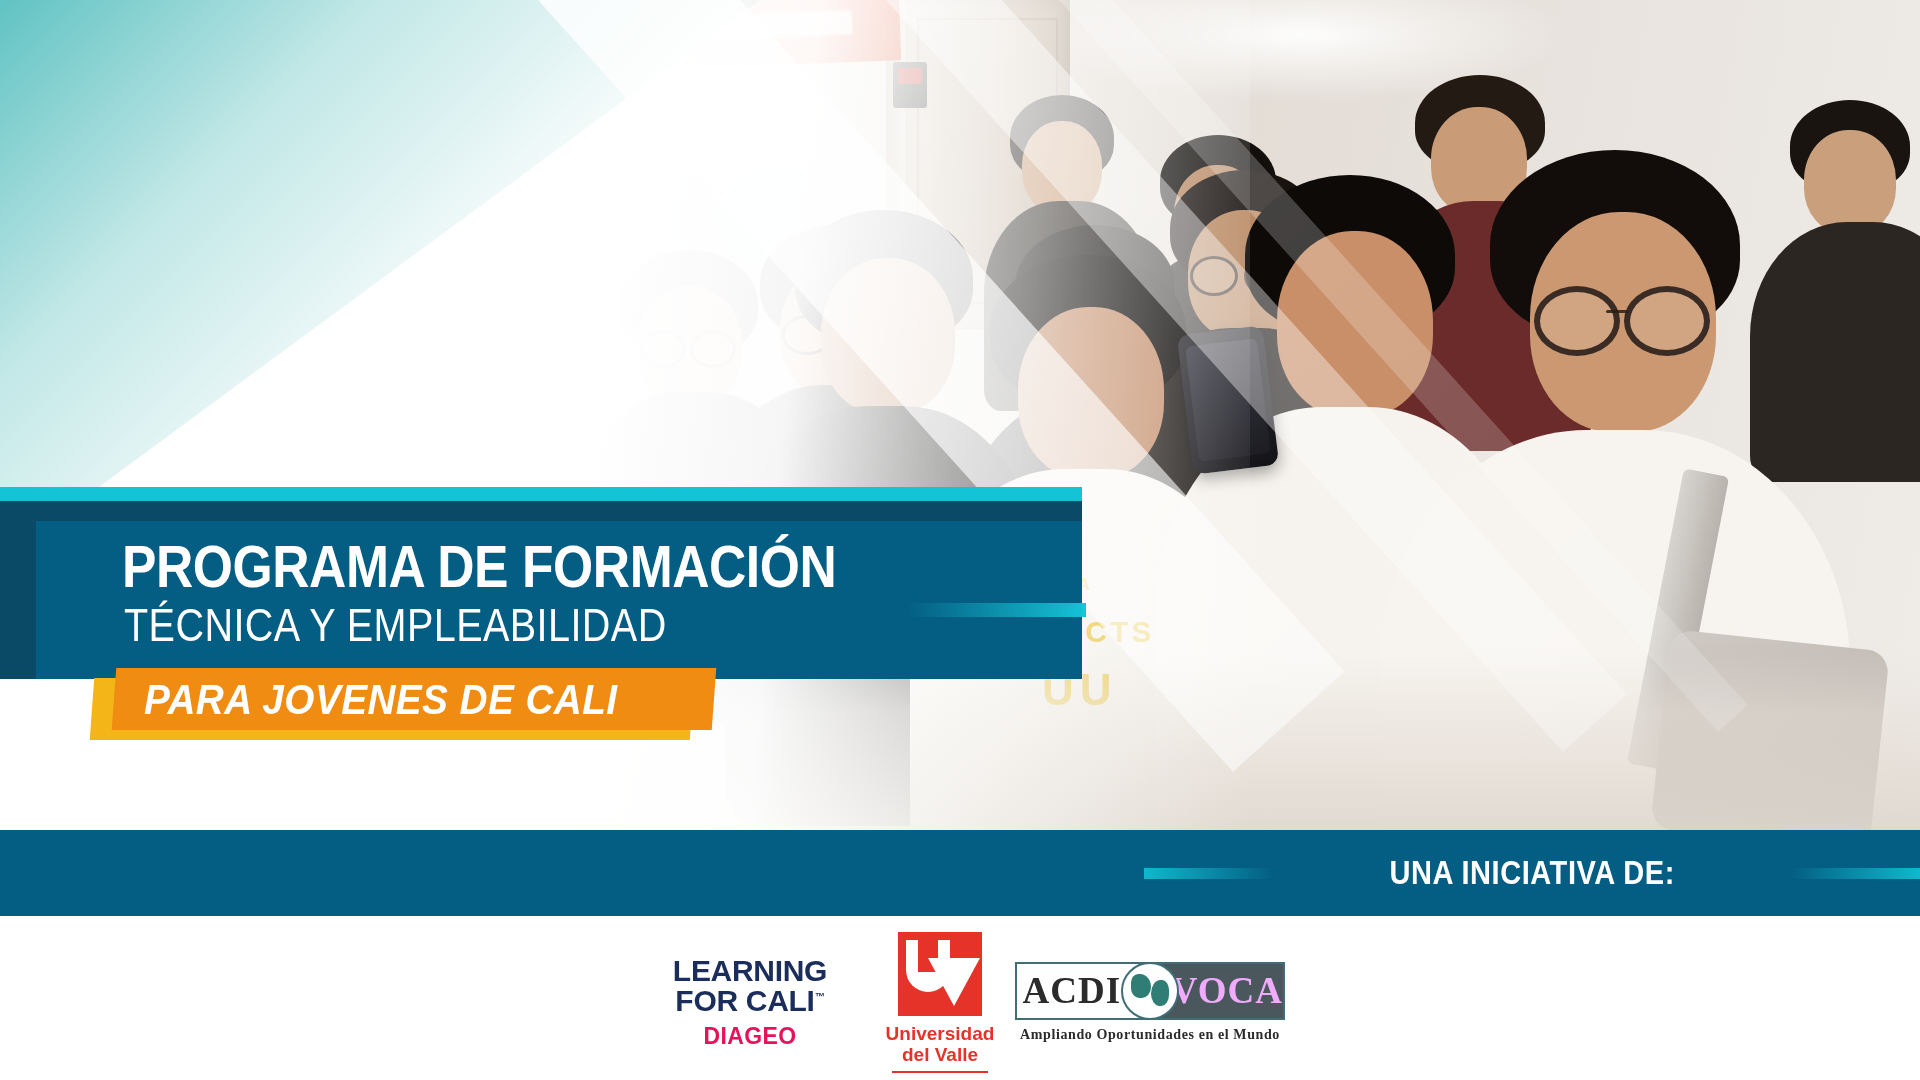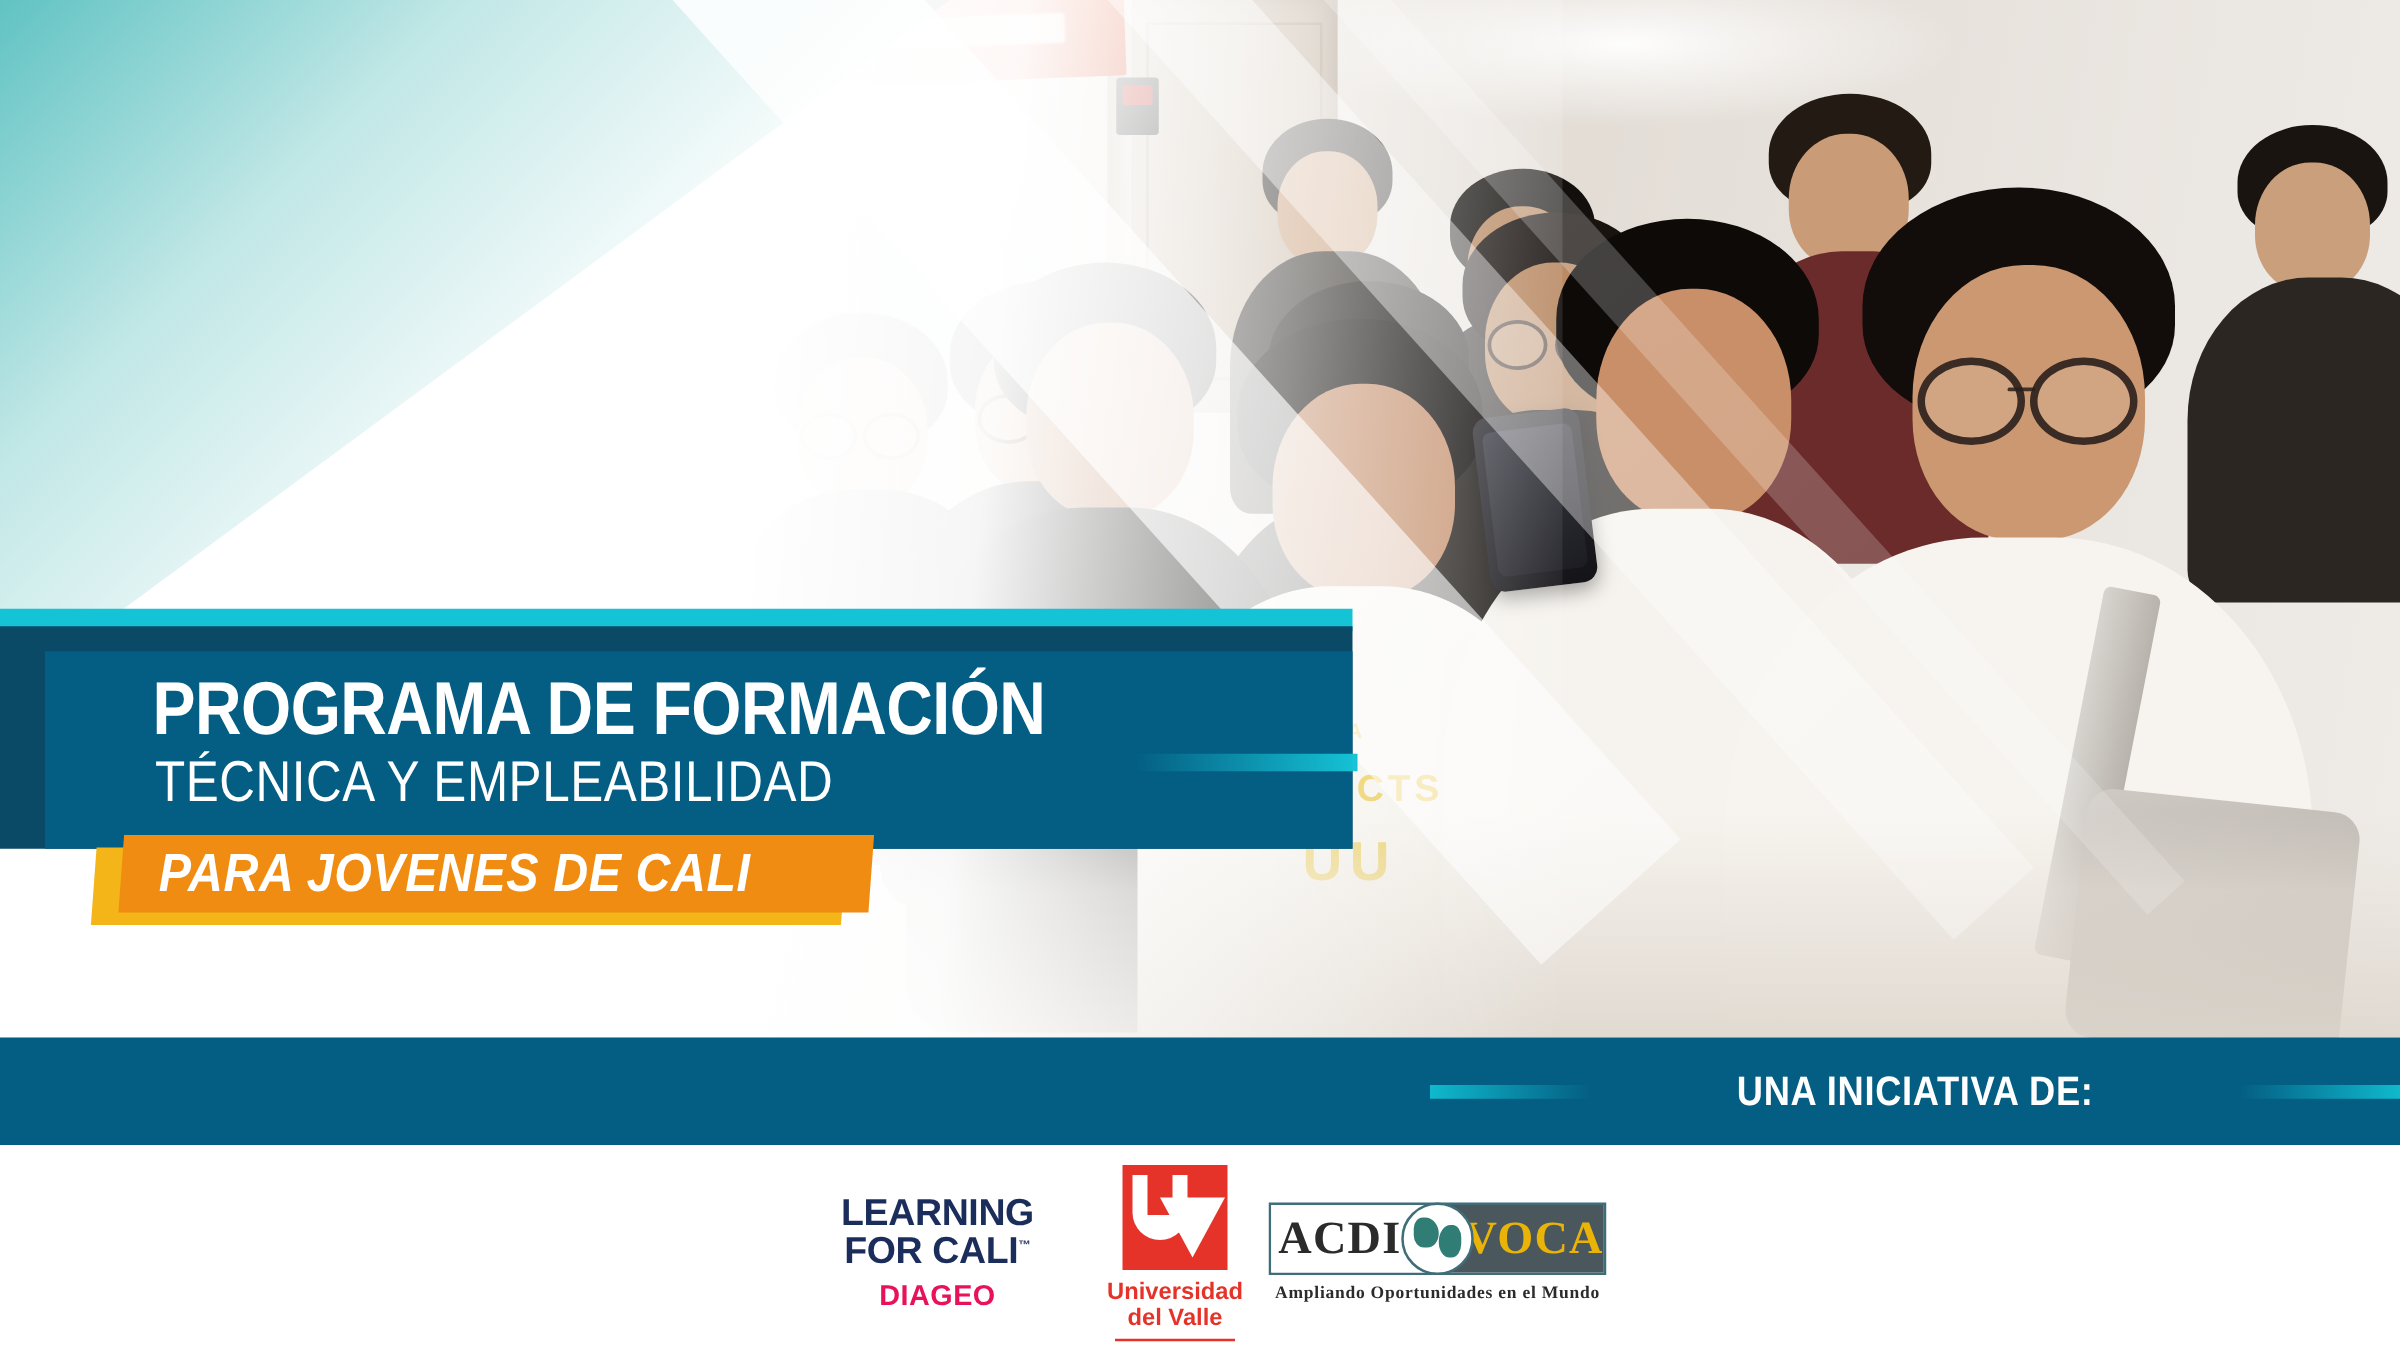--- a/index.html
+++ b/index.html
@@ -219,21 +219,21 @@
     transform-origin:left top;
     white-space:nowrap;
   }
   .teal-accent{
     position:absolute;left:870px;top:82px;width:180px;height:14px;
     background:linear-gradient(90deg,rgba(10,74,102,0),#15c3d6);
   }
 
   
   #orangeblock{
-    position:absolute;left:75px;top:668px;width:620px;height:66px;
+    position:absolute;left:92px;top:668px;width:620px;height:66px;
   }
   .orange-shadow{
     position:absolute;left:0;top:10px;width:600px;height:62px;
     background:#f3b517;
     transform:skewX(-4.2deg);
   }
   .orange-main{
     position:absolute;left:22px;top:0;width:600px;height:62px;
     background:#f08c12;
     transform:skewX(-4.2deg);
@@ -360,21 +360,21 @@
     position:relative;display:flex;align-items:stretch;height:54px;
     border:2px solid #3f6d78;
   }
   .av-acdi{
     flex:1;background:#ffffff;color:#2b2b2b;
     font-family:"Liberation Serif",serif;font-weight:700;font-size:37px;
     display:flex;align-items:center;justify-content:center;letter-spacing:1px;
     padding-right:22px;
   }
   .av-voca{
-    flex:1;background:#4a585e;color:#eab308;
+    flex:1;background:#4a585e;color:#f0abfc;
     font-family:"Liberation Serif",serif;font-weight:700;font-size:37px;
     display:flex;align-items:center;justify-content:center;letter-spacing:1px;
     padding-left:22px;
   }
   .av-globe{
     position:absolute;left:50%;top:50%;transform:translate(-50%,-50%);
     width:54px;height:54px;border-radius:50%;
     background:#ffffff;border:2px solid #3f6d78;
     overflow:hidden;
   }

